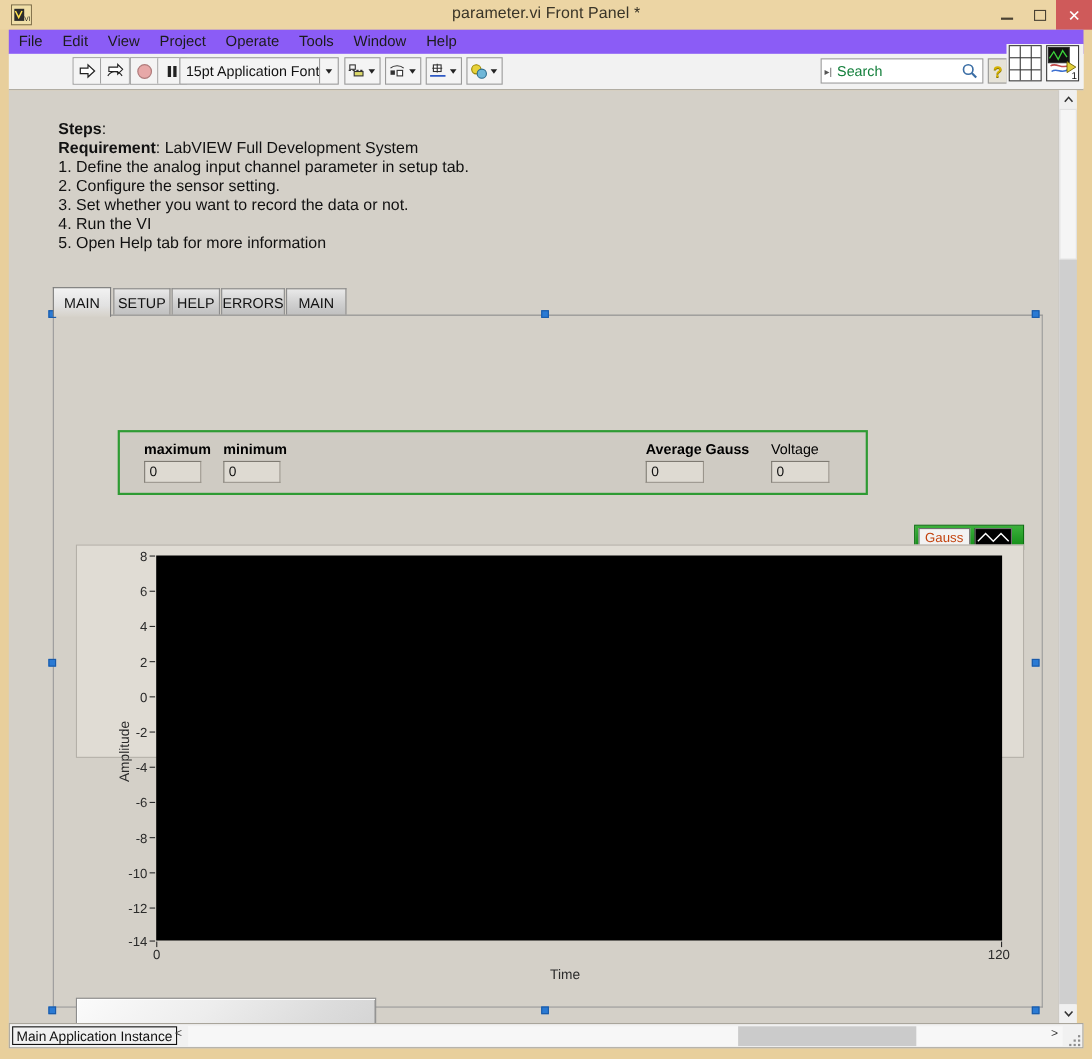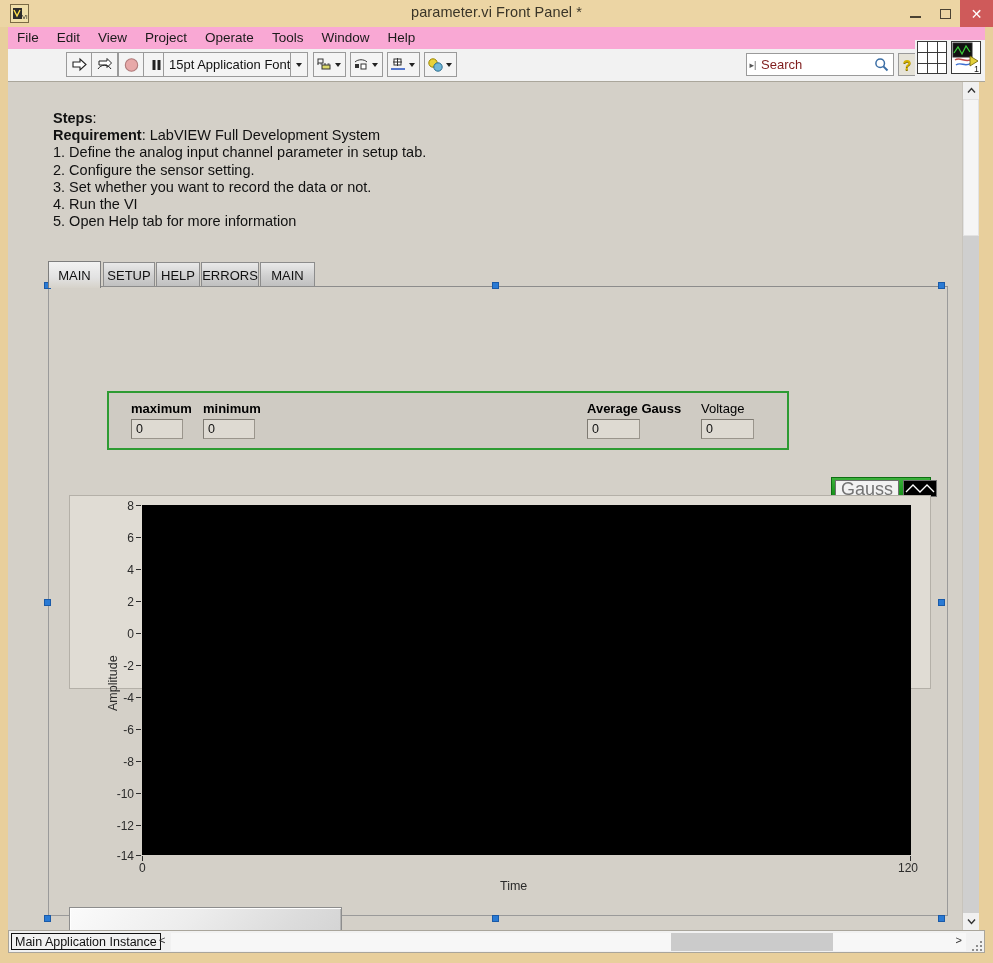--- a/index.html
+++ b/index.html
@@ -40,21 +40,21 @@
   }
   .btn-min{right:63px;}
   .btn-max{right:33px;}
   .btn-close{right:0;width:33px;background:#cf5a5a;color:#fff;font-size:14px;}
   .glyph-min{display:block;width:11px;height:2px;background:#4a4233;margin-top:6px;}
   .glyph-max{display:block;width:11px;height:10px;border:1.6px solid #4a4233;box-sizing:border-box;}
 
   
   .menubar{
     position:absolute;left:8px;top:27px;width:977px;height:22px;
-    background:#f9a8d4;border-bottom:1px solid #ffffff;
+    background:#8b5cf6;border-bottom:1px solid #ffffff;
   }
   .menubar .mi{
     float:left;padding:3px 9px 2px 9px;font-size:13.5px;color:#1b1b1b;
   }
 
   
   .toolbarwrap{
     position:absolute;left:8px;top:49px;width:977px;height:33px;
     background:#f2f2f2;border-bottom:1px solid #aaa69b;
     box-sizing:border-box;
@@ -78,21 +78,21 @@
   .font-combo .arrow{width:20px;height:23px;border-left:1px solid #9a9a9a;display:flex;align-items:center;justify-content:center;}
   .align-grp{position:absolute;top:3px;height:25px;border:1px solid #9a9a9a;background:#f4f4f4;box-sizing:border-box;display:flex;align-items:center;padding:0 2px;}
   .caret{width:0;height:0;border-left:3.5px solid transparent;border-right:3.5px solid transparent;border-top:4px solid #222;}
 
   .searchbox{
     position:absolute;left:738px;top:4px;width:148px;height:23px;
     background:#fff;border:1px solid #9a9a9a;box-sizing:border-box;
     display:flex;align-items:center;
   }
   .searchbox .sarrow{width:12px;text-align:center;color:#555;font-size:9px;}
-  .searchbox .stext{flex:1;font-size:13px;color:#7f1d1d;padding-left:2px;}
+  .searchbox .stext{flex:1;font-size:13px;color:#15803d;padding-left:2px;}
   .searchbox .sicon{width:24px;display:flex;align-items:center;justify-content:center;}
   .helpbtn{
     position:absolute;left:890px;top:4px;width:18px;height:23px;
     border:1px solid #9a9a9a;background:#e6e3d8;box-sizing:border-box;
     display:flex;align-items:center;justify-content:center;
     color:#d6b300;font-weight:bold;font-size:14px;
     text-shadow:0 1px 0 #8a7400;
   }
 
   
@@ -169,21 +169,21 @@
 
   
   .legend{
     position:absolute;left:782px;top:190px;width:100px;height:23px;
     background:linear-gradient(180deg,#3cb13c 0%,#0f8a14 100%);
     border:1px solid #0d6f12;box-sizing:border-box;
     display:flex;align-items:center;padding:0 3px;
   }
   .legend .lname{
     background:#f2f2f2;border:1px solid #6f6f6f;box-sizing:border-box;
-    font-size:18px;color:#737373;padding:0 5px;height:17px;line-height:16px;
+    font-size:12px;color:#c2410c;padding:0 5px;height:17px;line-height:16px;
   }
   .legend .lplot{
     margin-left:4px;width:34px;height:17px;background:#000;
     border:1px solid #6f6f6f;box-sizing:border-box;
   }
   .graph{
     position:absolute;left:20px;top:208px;width:862px;height:194px;
   }
   .graphbox{
     position:absolute;left:0;top:0;width:862px;height:194px;

